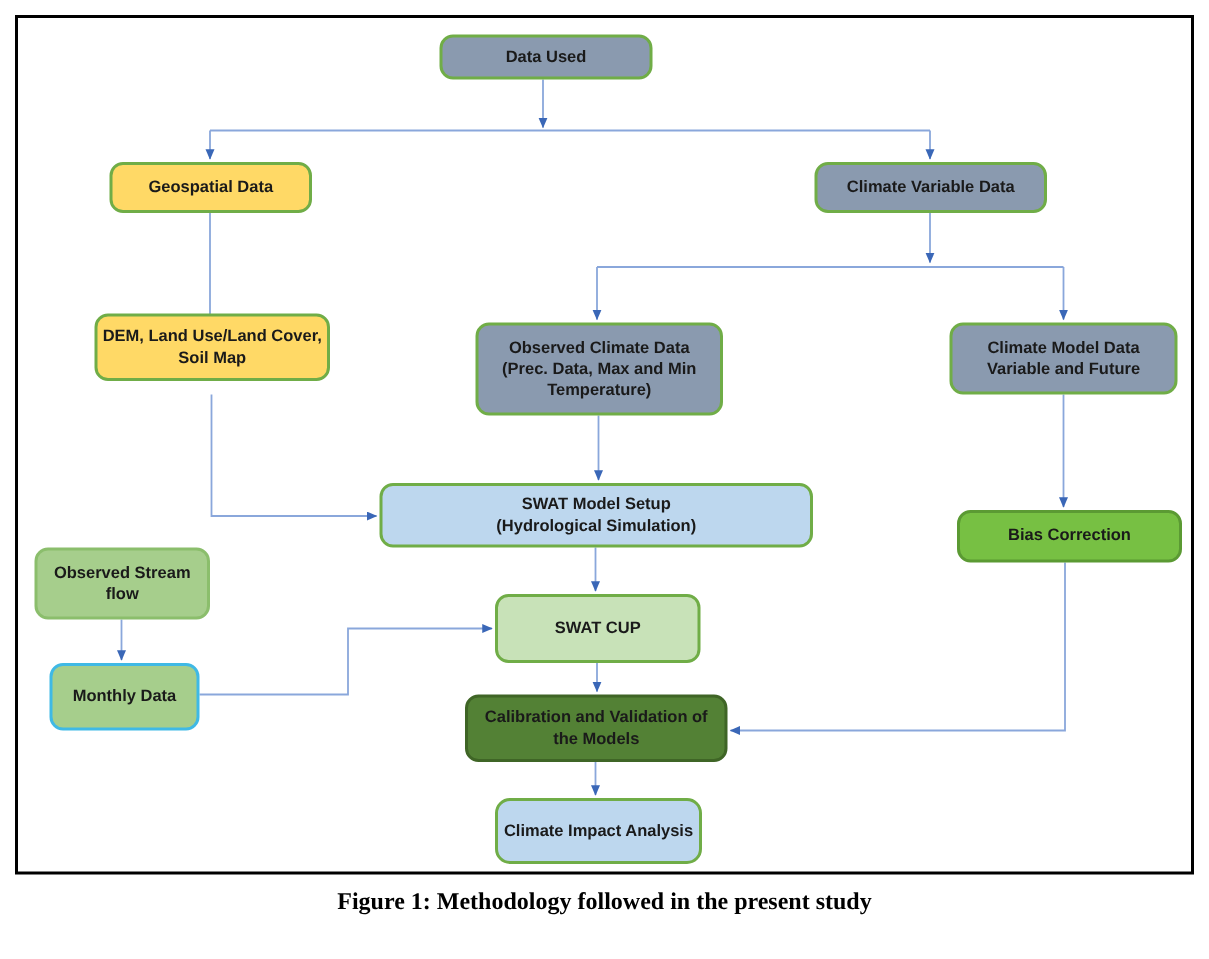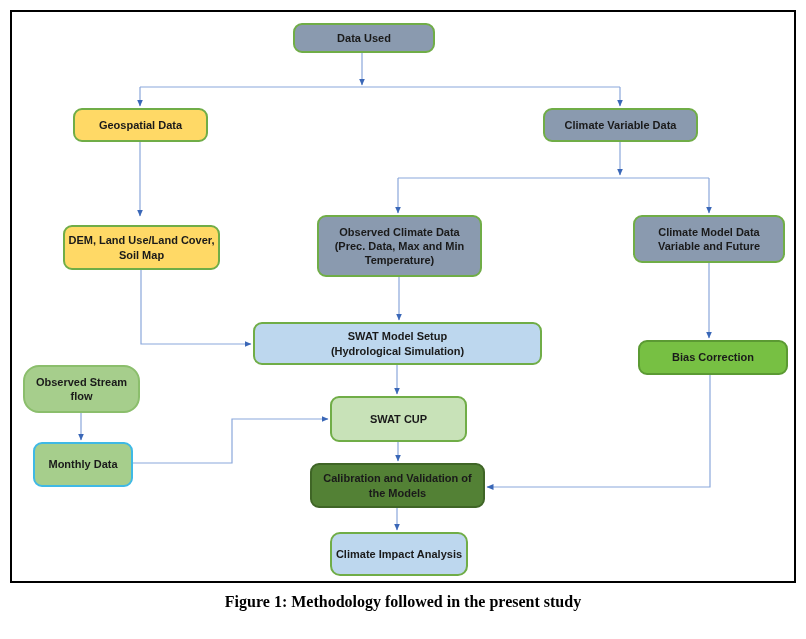--- a/index.html
+++ b/index.html
@@ -17,29 +17,29 @@
   .node{
     position:absolute;display:flex;align-items:center;justify-content:center;
     text-align:center;border-radius:9px;border:2px solid;box-sizing:border-box;
     font-size:11px;font-weight:600;color:var(--text);line-height:1.3;
   }
   .node span{white-space:pre-line;}
   .box-bluegray{background:var(--blue-gray-fill);border-color:var(--green-border);}
   .box-yellow{background:var(--yellow-fill);border-color:var(--green-border);}
   .box-lightblue{background:var(--light-blue-fill);border-color:var(--green-border);}
   .box-brightgreen{background:var(--bright-green-fill);border-color:var(--bright-green-border);}
-  .box-medgreen{background:var(--medium-green-fill);border-color:var(--medium-green-border);border-radius:16px;}
+  .box-medgreen{background:var(--medium-green-fill);border-color:var(--medium-green-border);}
   .box-medgreen-cyan{background:var(--medium-green-fill);border-color:var(--cyan-border);}
   .box-palegreen{background:var(--pale-green-fill);border-color:var(--green-border);}
   .box-darkgreen{background:var(--dark-green-fill);border-color:var(--dark-green-border);}
 
   .n-data-used{left:293px;top:23px;width:142px;height:30px;}
   .n-geospatial{left:73px;top:108px;width:135px;height:34px;align-items:center;}
   .n-climate-variable{left:543px;top:108px;width:155px;height:34px;}
-  .n-dem{left:63px;top:225px;width:157px;height:45px;align-items:center;}
+  .n-dem{left:63px;top:209px;width:157px;height:45px;align-items:center;}
   .n-observed-climate{left:317px;top:215px;width:165px;height:62px;}
   .n-climate-model{left:633px;top:215px;width:152px;height:48px;}
   .n-swat-setup{left:253px;top:322px;width:289px;height:43px;}
   .n-bias{left:638px;top:340px;width:150px;height:35px;}
   .n-stream{left:23px;top:365px;width:117px;height:48px;}
   .n-monthly{left:33px;top:442px;width:100px;height:45px;}
   .n-swat-cup{left:330px;top:396px;width:137px;height:46px;}
   .n-calibration{left:310px;top:463px;width:175px;height:45px;}
   .n-impact{left:330px;top:532px;width:138px;height:44px;border-radius:10px;}
 

